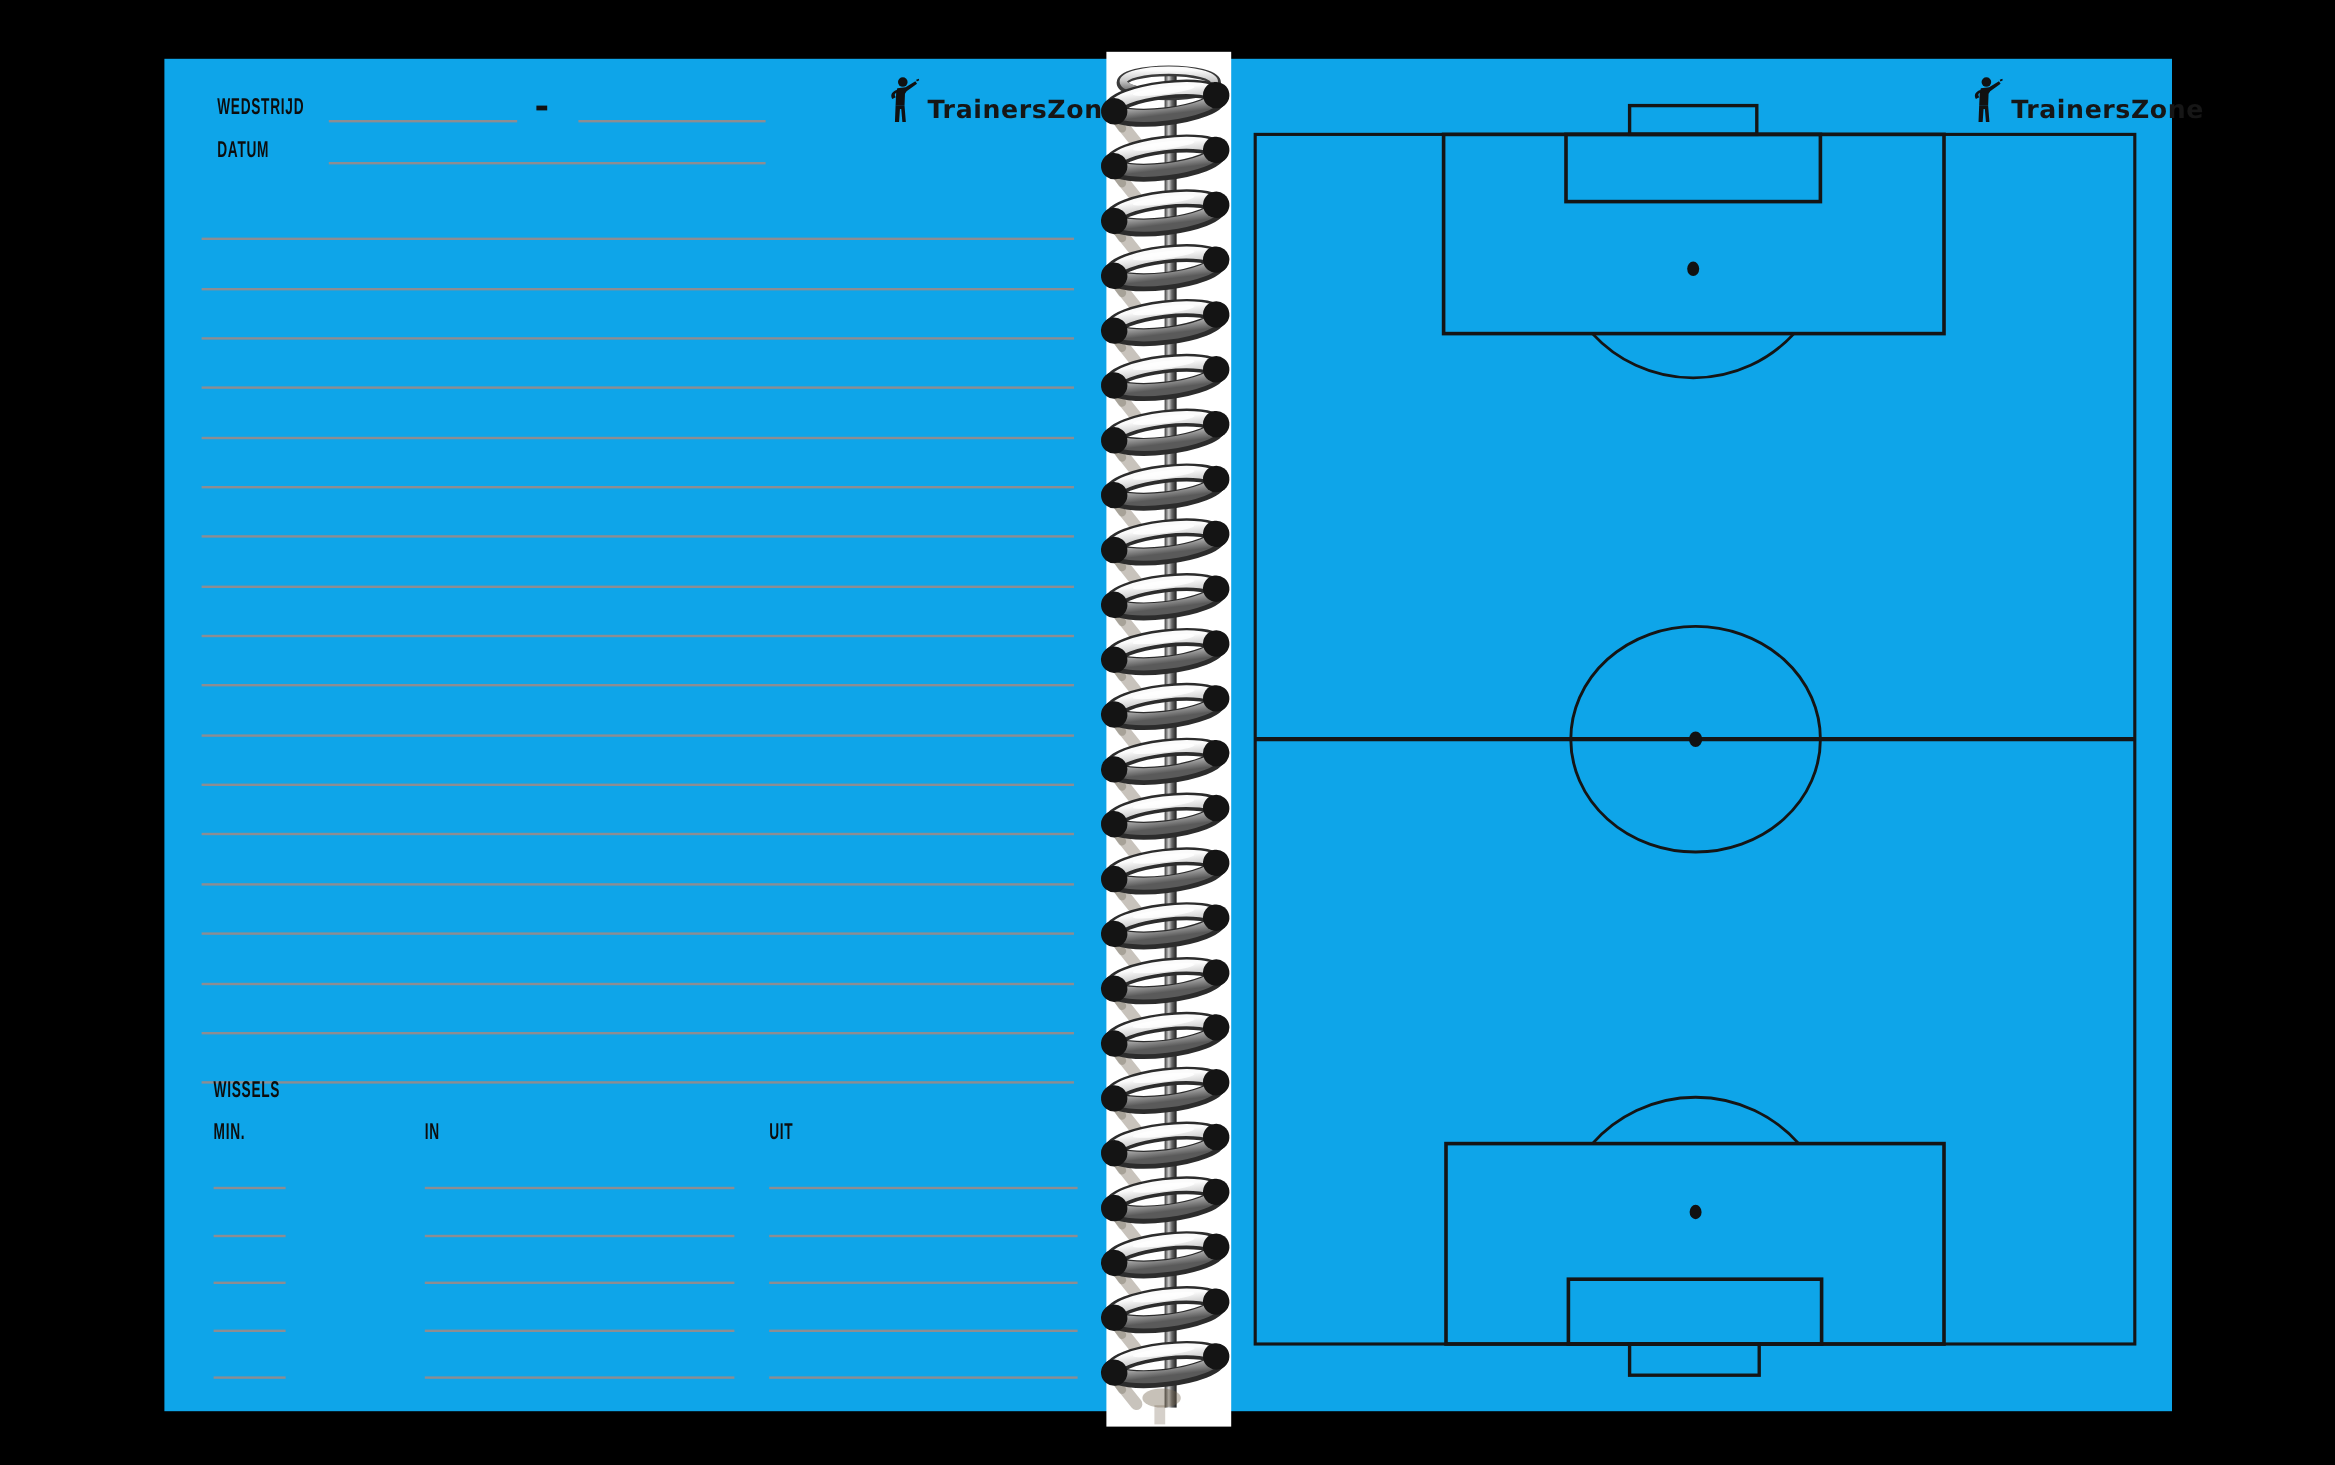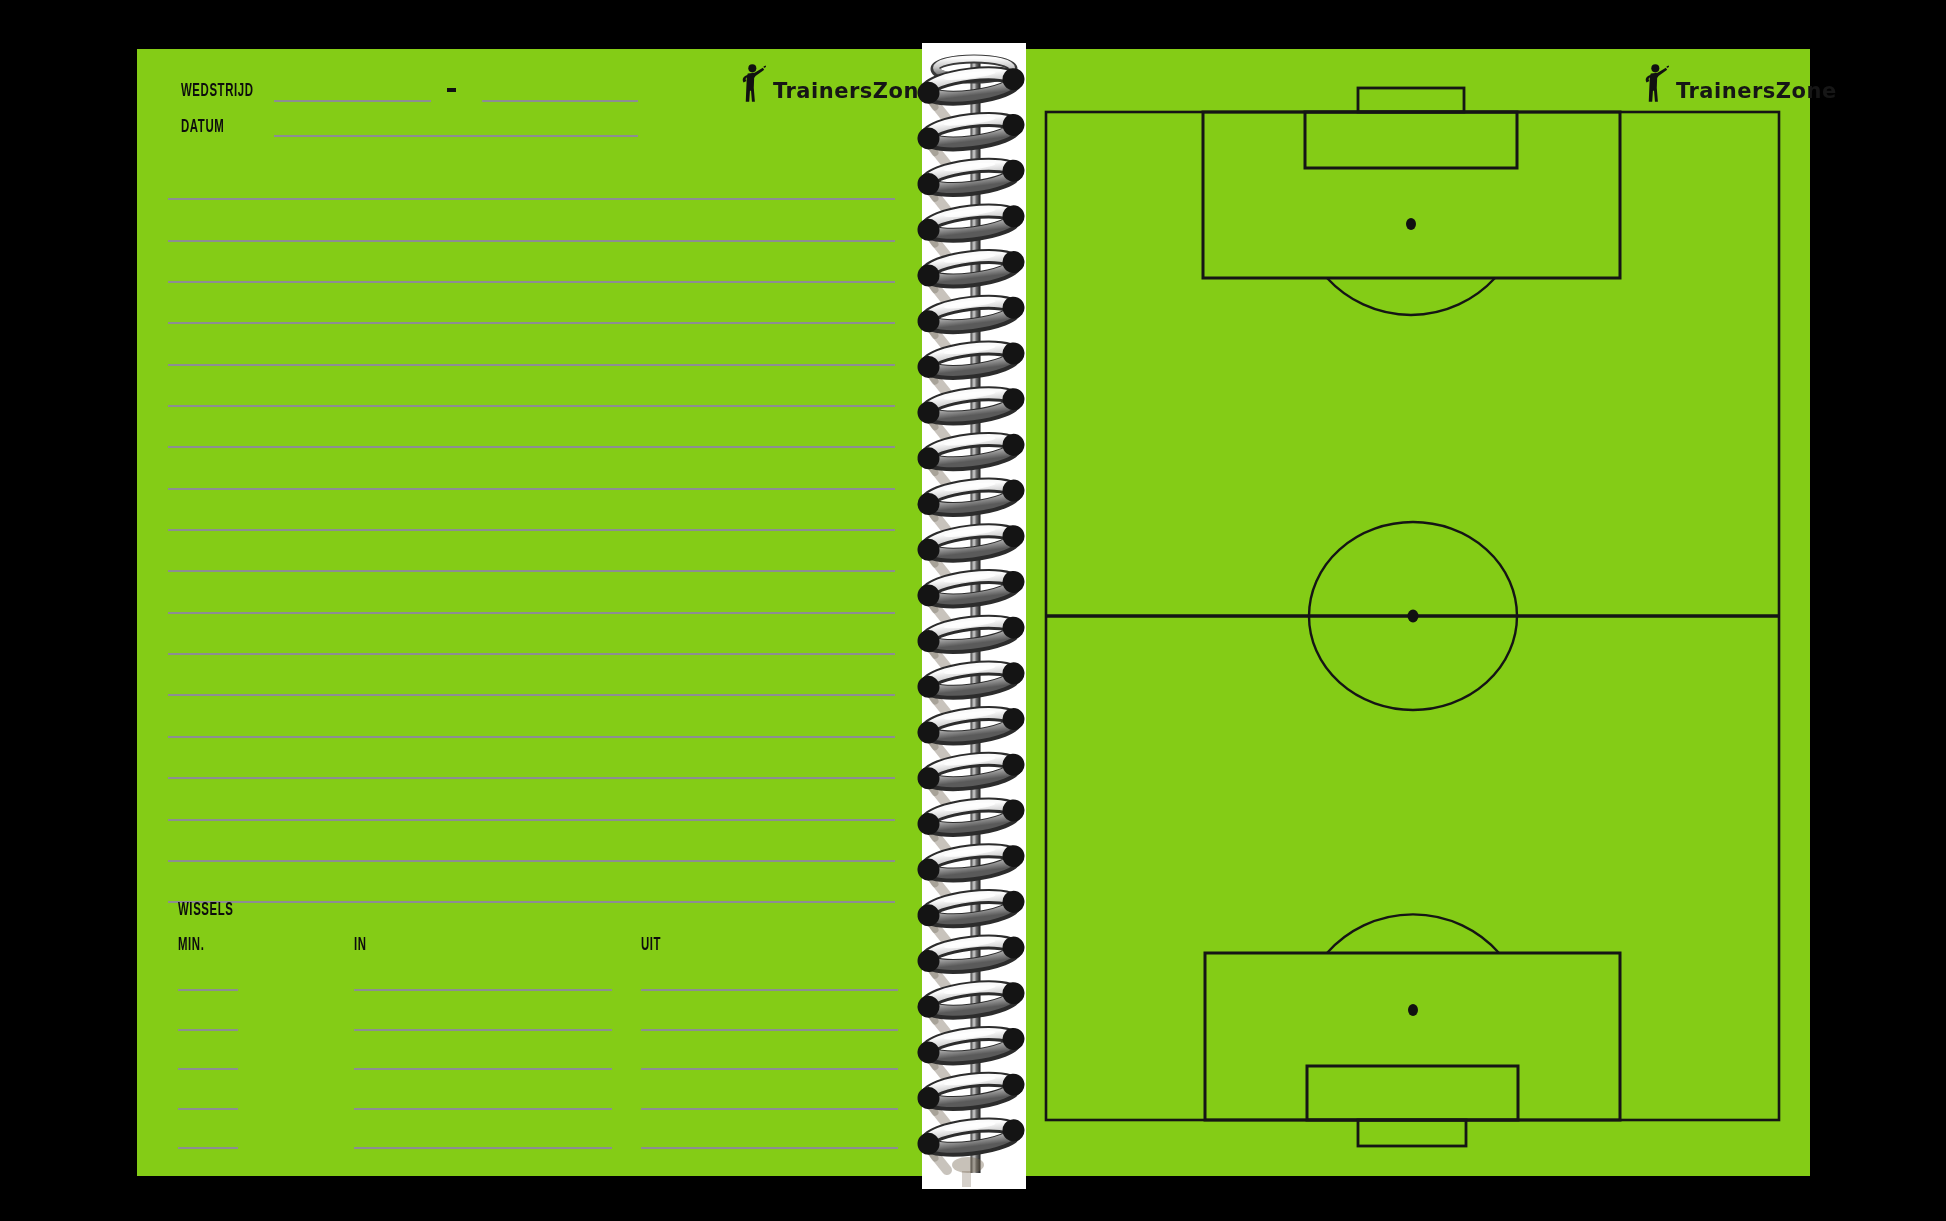--- a/index.html
+++ b/index.html
@@ -1,18 +1,18 @@
 <!DOCTYPE html>
 <html><head>
 <meta charset="utf-8">
 <style>
   html,body{margin:0;padding:0;background:#000;}
   #stage{position:relative;width:1946px;height:1221px;background:#000;overflow:hidden;
          font-family:"Liberation Sans",sans-serif;}
-  #spread{position:absolute;left:137px;top:49px;width:1673px;height:1127px;background:#84cc16;}
+  #spread{position:absolute;left:137px;top:49px;width:1673px;height:1127px;background:#0ea5e9;}
 
   
   .clabel{display:inline-block;font-weight:900;font-size:19px;letter-spacing:1px;
           color:#0d0d0d;transform:scaleX(.60);transform-origin:0 50%;white-space:nowrap;}
   .pos{position:absolute;}
 
   
   .fline{position:absolute;height:0;border-top:2px solid #8d8d92;}
   .dash{position:absolute;width:9px;height:4px;background:#111;}
 

